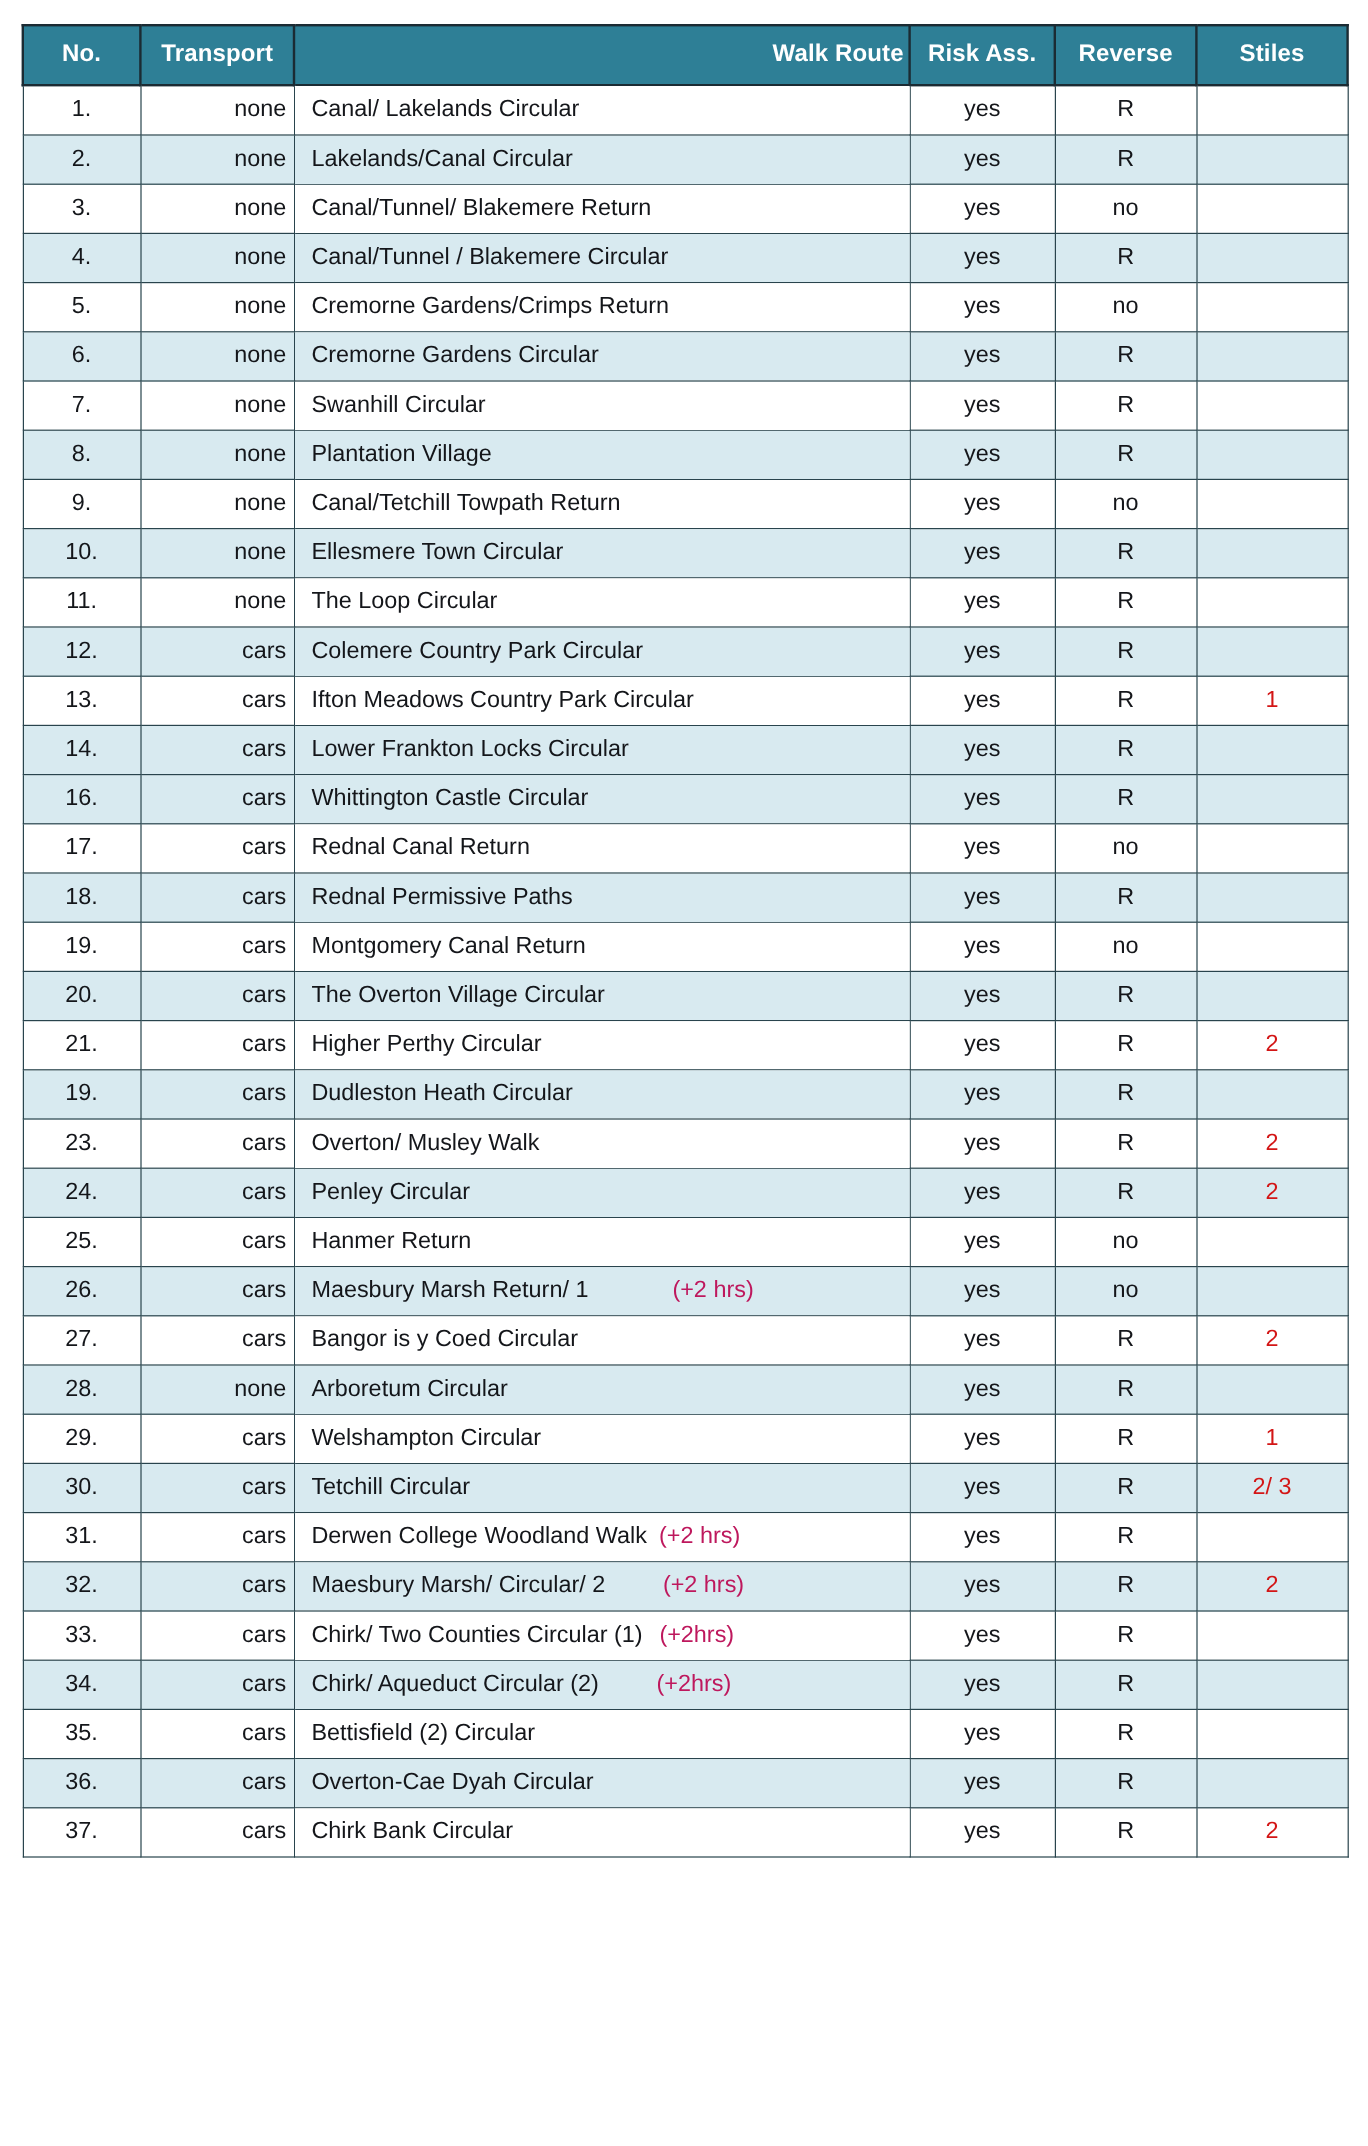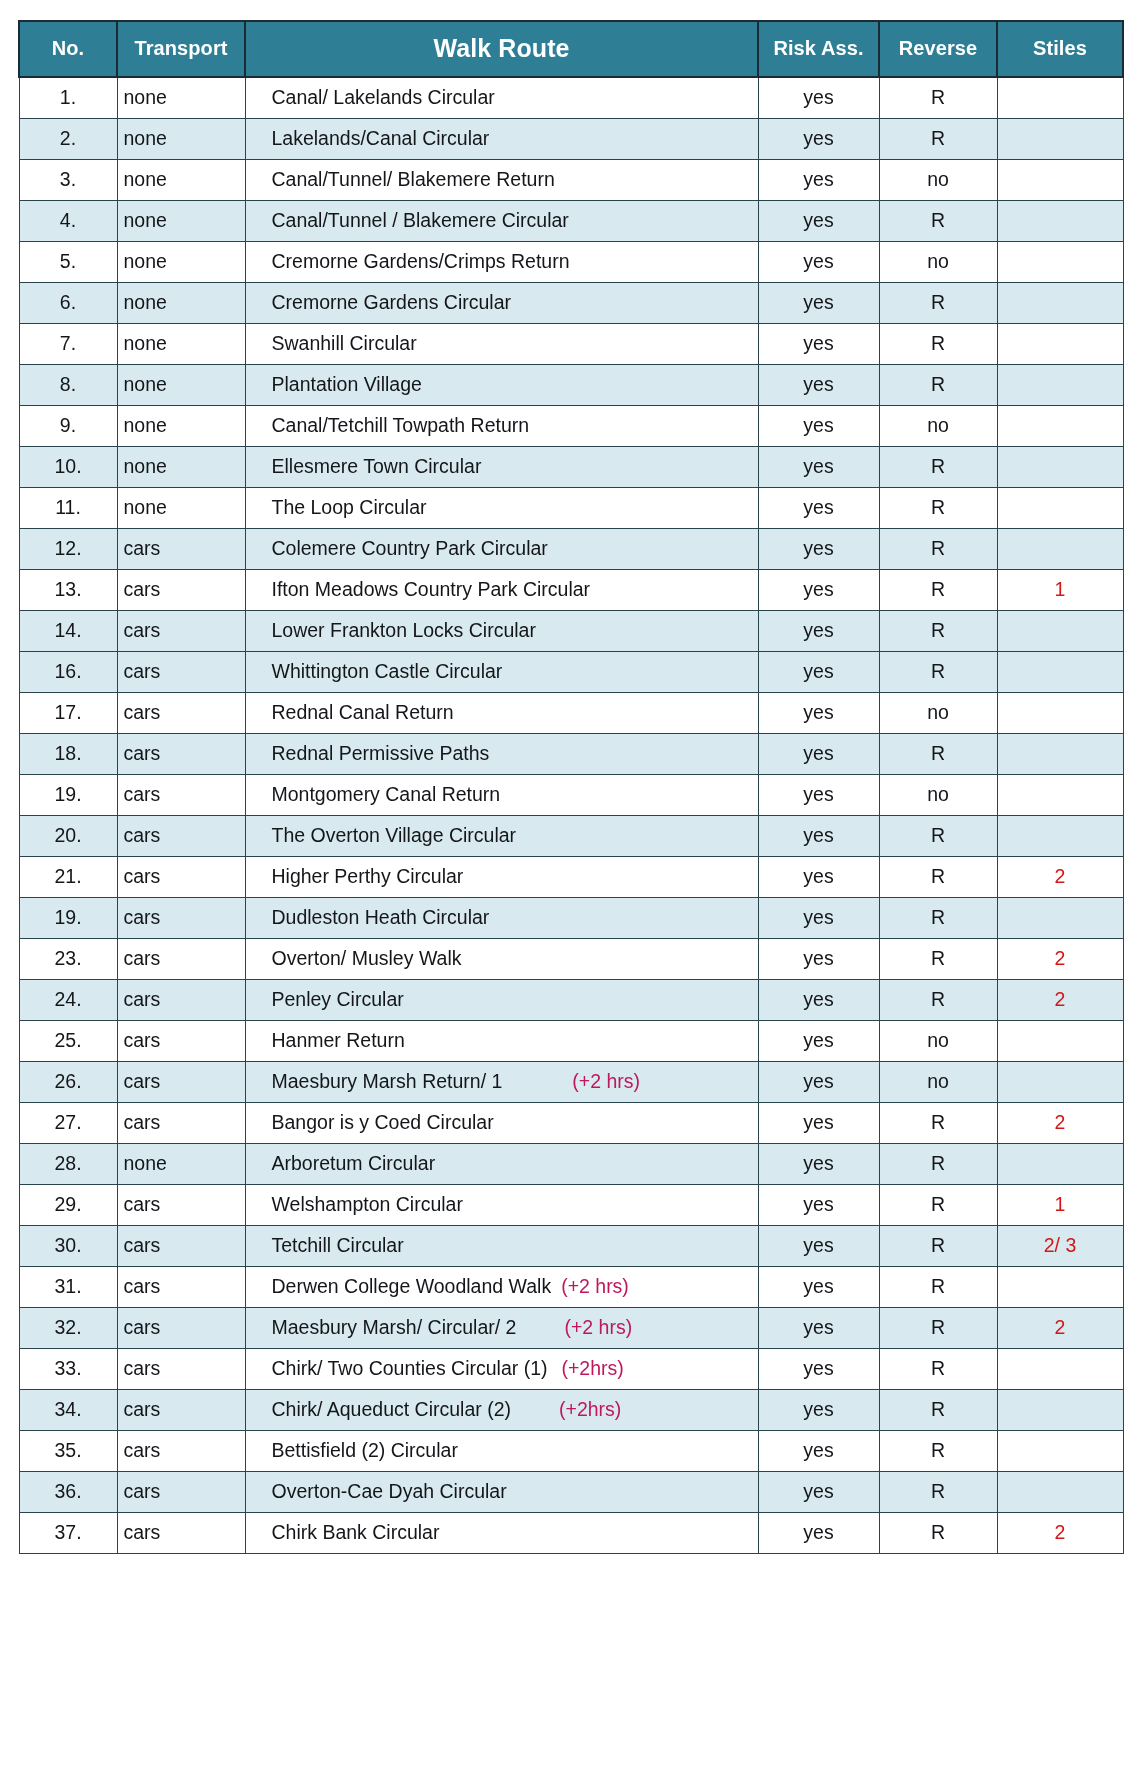--- a/index.html
+++ b/index.html
@@ -37,22 +37,23 @@
     color: #ffffff;
     font-weight: bold;
     border: 1px solid #2e7f96;
     padding: 12px 4px 13px 4px;
     text-align: center;
     vertical-align: middle;
     font-size: 20px;
     letter-spacing: 0.1px;
   }
   thead th.route-head {
-    font-size: 25px;
+    font-size: 20px;
     font-weight: bold;
+    text-align: right;
   }
   thead th.sep {
     border-left: 2px solid #1b2b33;
     border-right: 2px solid #1b2b33;
   }
   thead tr th:first-child { border-left: 2px solid #1b2b33; }
   thead tr th:last-child  { border-right: 2px solid #1b2b33; }
   thead tr th { border-top: 2px solid #1b2b33; border-bottom: 2px solid #1b2b33; }
 
   tbody td {
@@ -61,22 +62,22 @@
     font-size: 19.5px;
     color: #14161a;
     padding: 0 6px;
     vertical-align: middle;
     background: #ffffff;
     line-height: 1.1;
   }
   tbody tr.alt td { background: #d8eaf0; }
 
   td.no      { text-align: center; }
-  td.trans   { text-align: left; }
-  td.route   { text-align: left; padding-left: 26px; position: relative; }
+  td.trans   { text-align: right; }
+  td.route   { text-align: left; padding-left: 14px; position: relative; }
   td.risk    { text-align: center; }
   td.rev     { text-align: center; }
   td.stiles  { text-align: center; color: #d31616; }
 
   .route-wrap {
     display: flex;
     align-items: baseline;
     white-space: nowrap;
   }
   .route-name { display: inline-block; }

